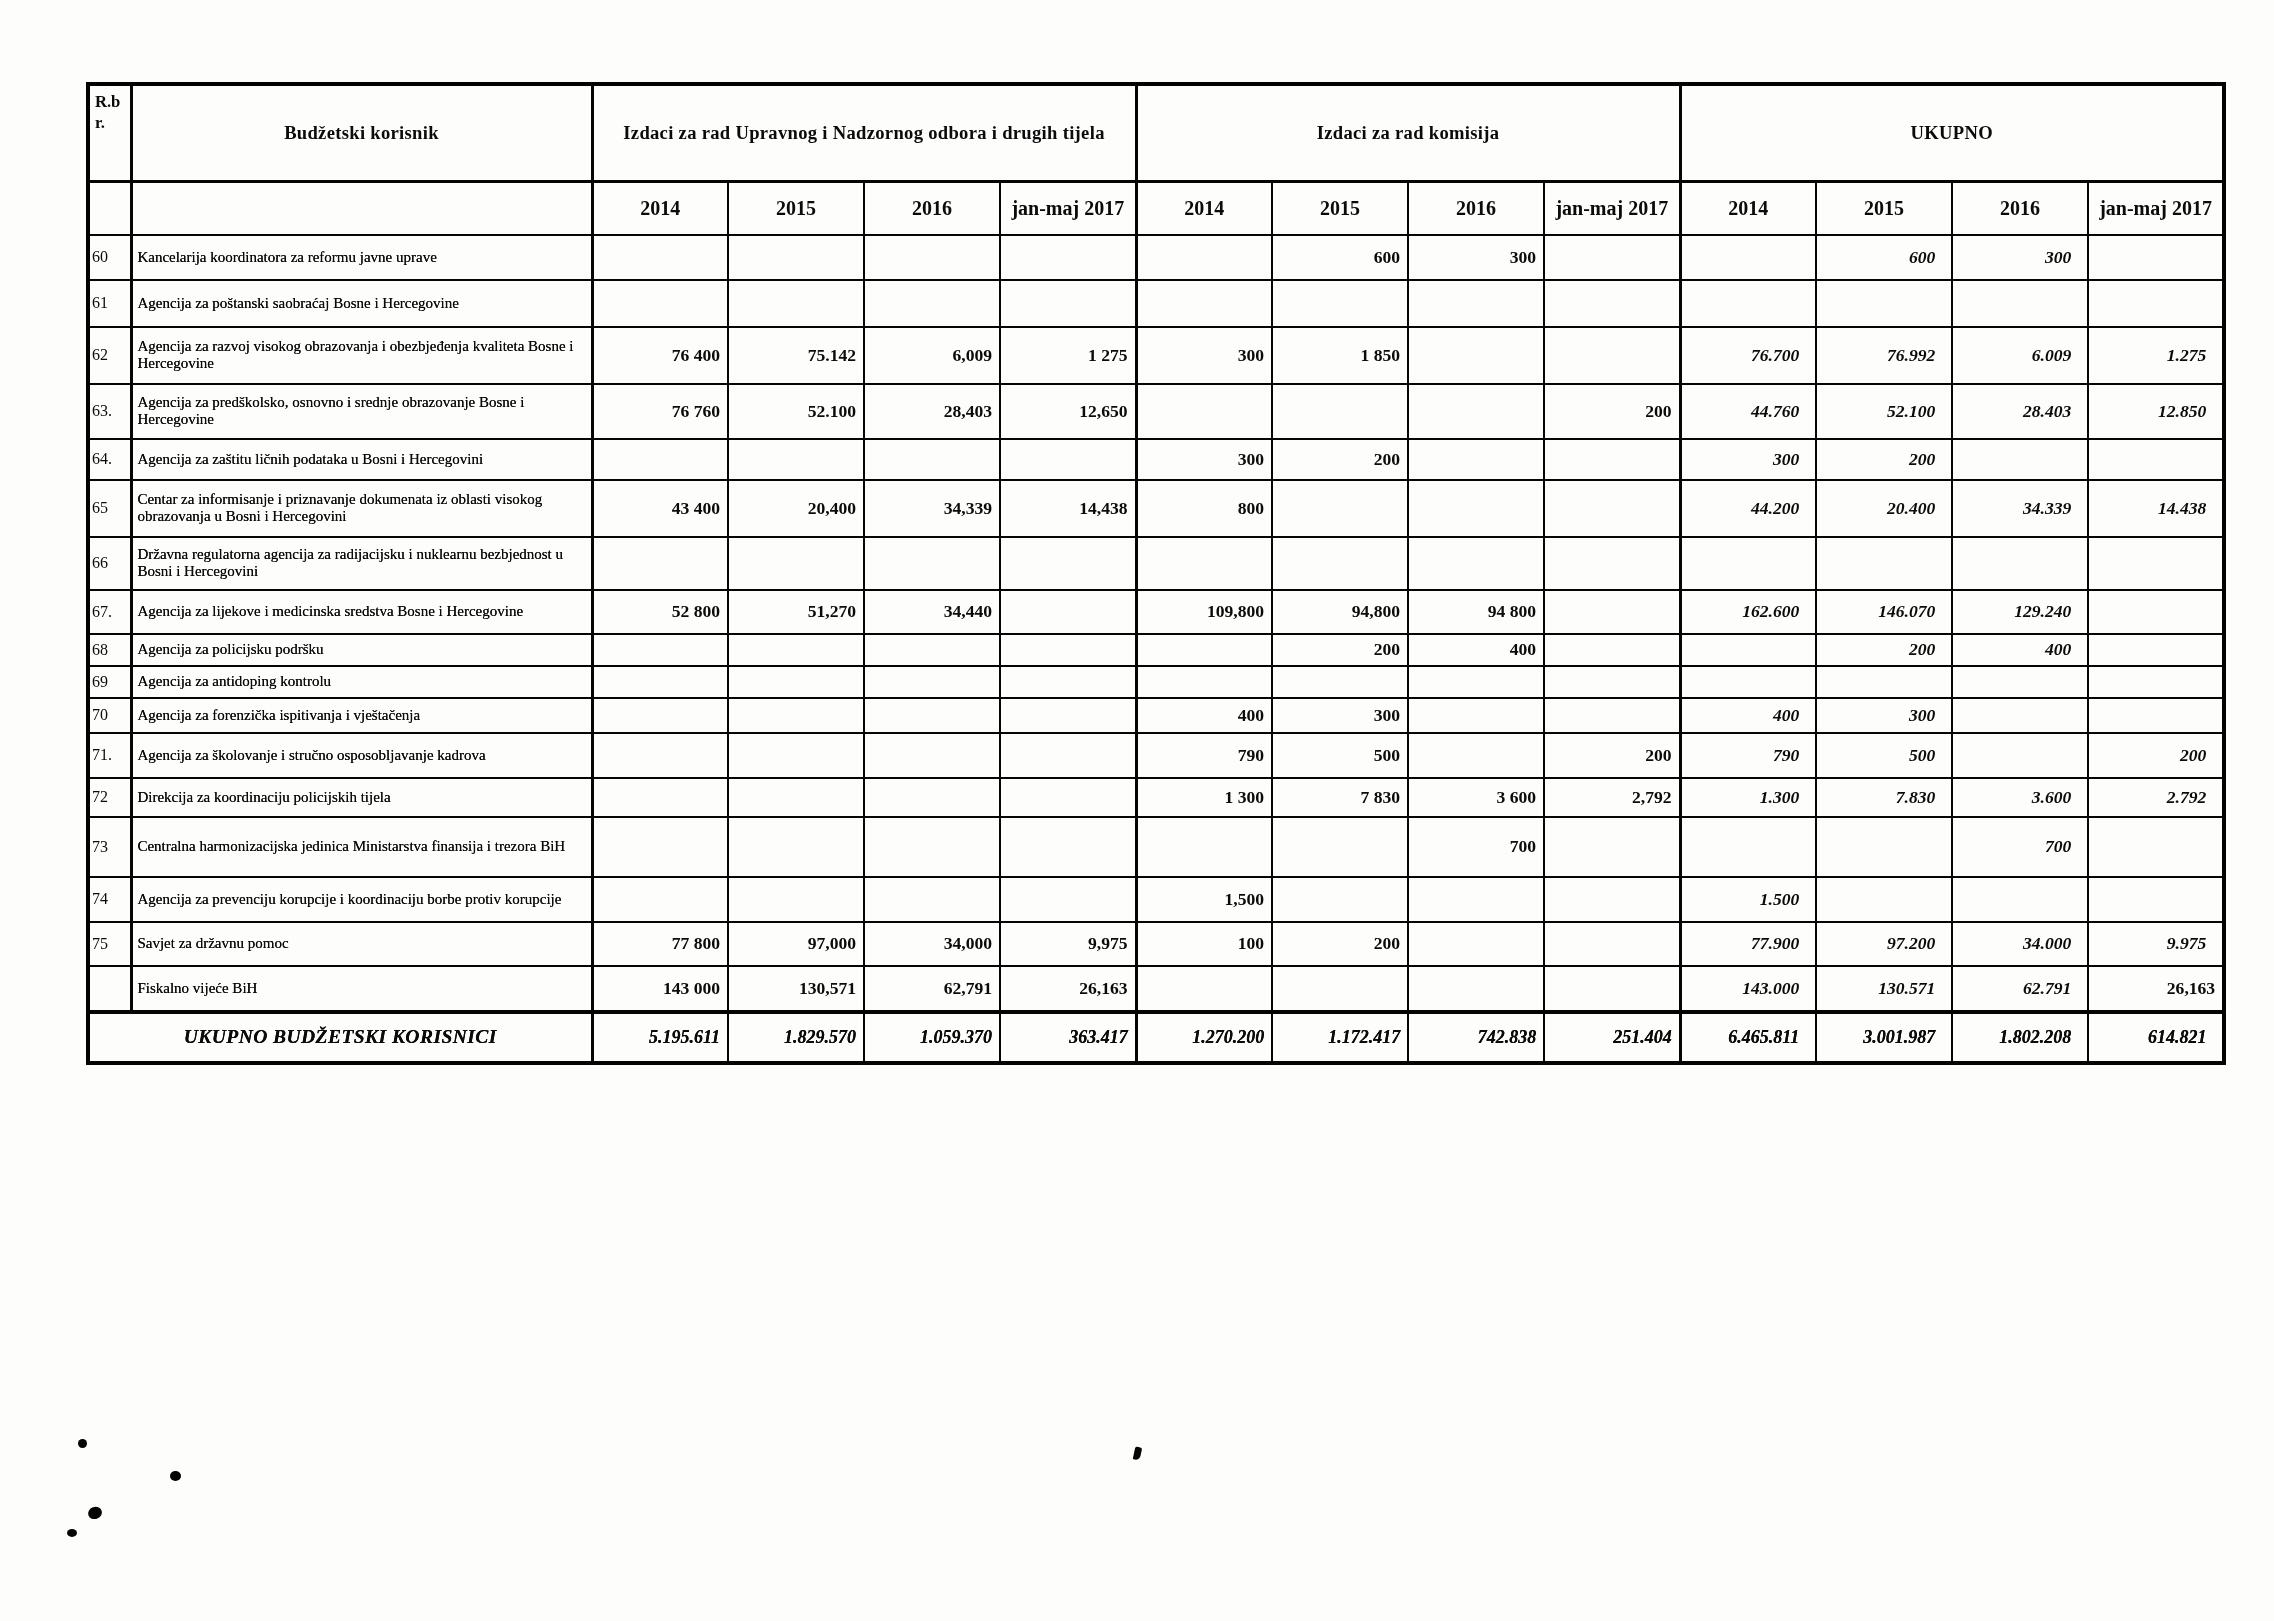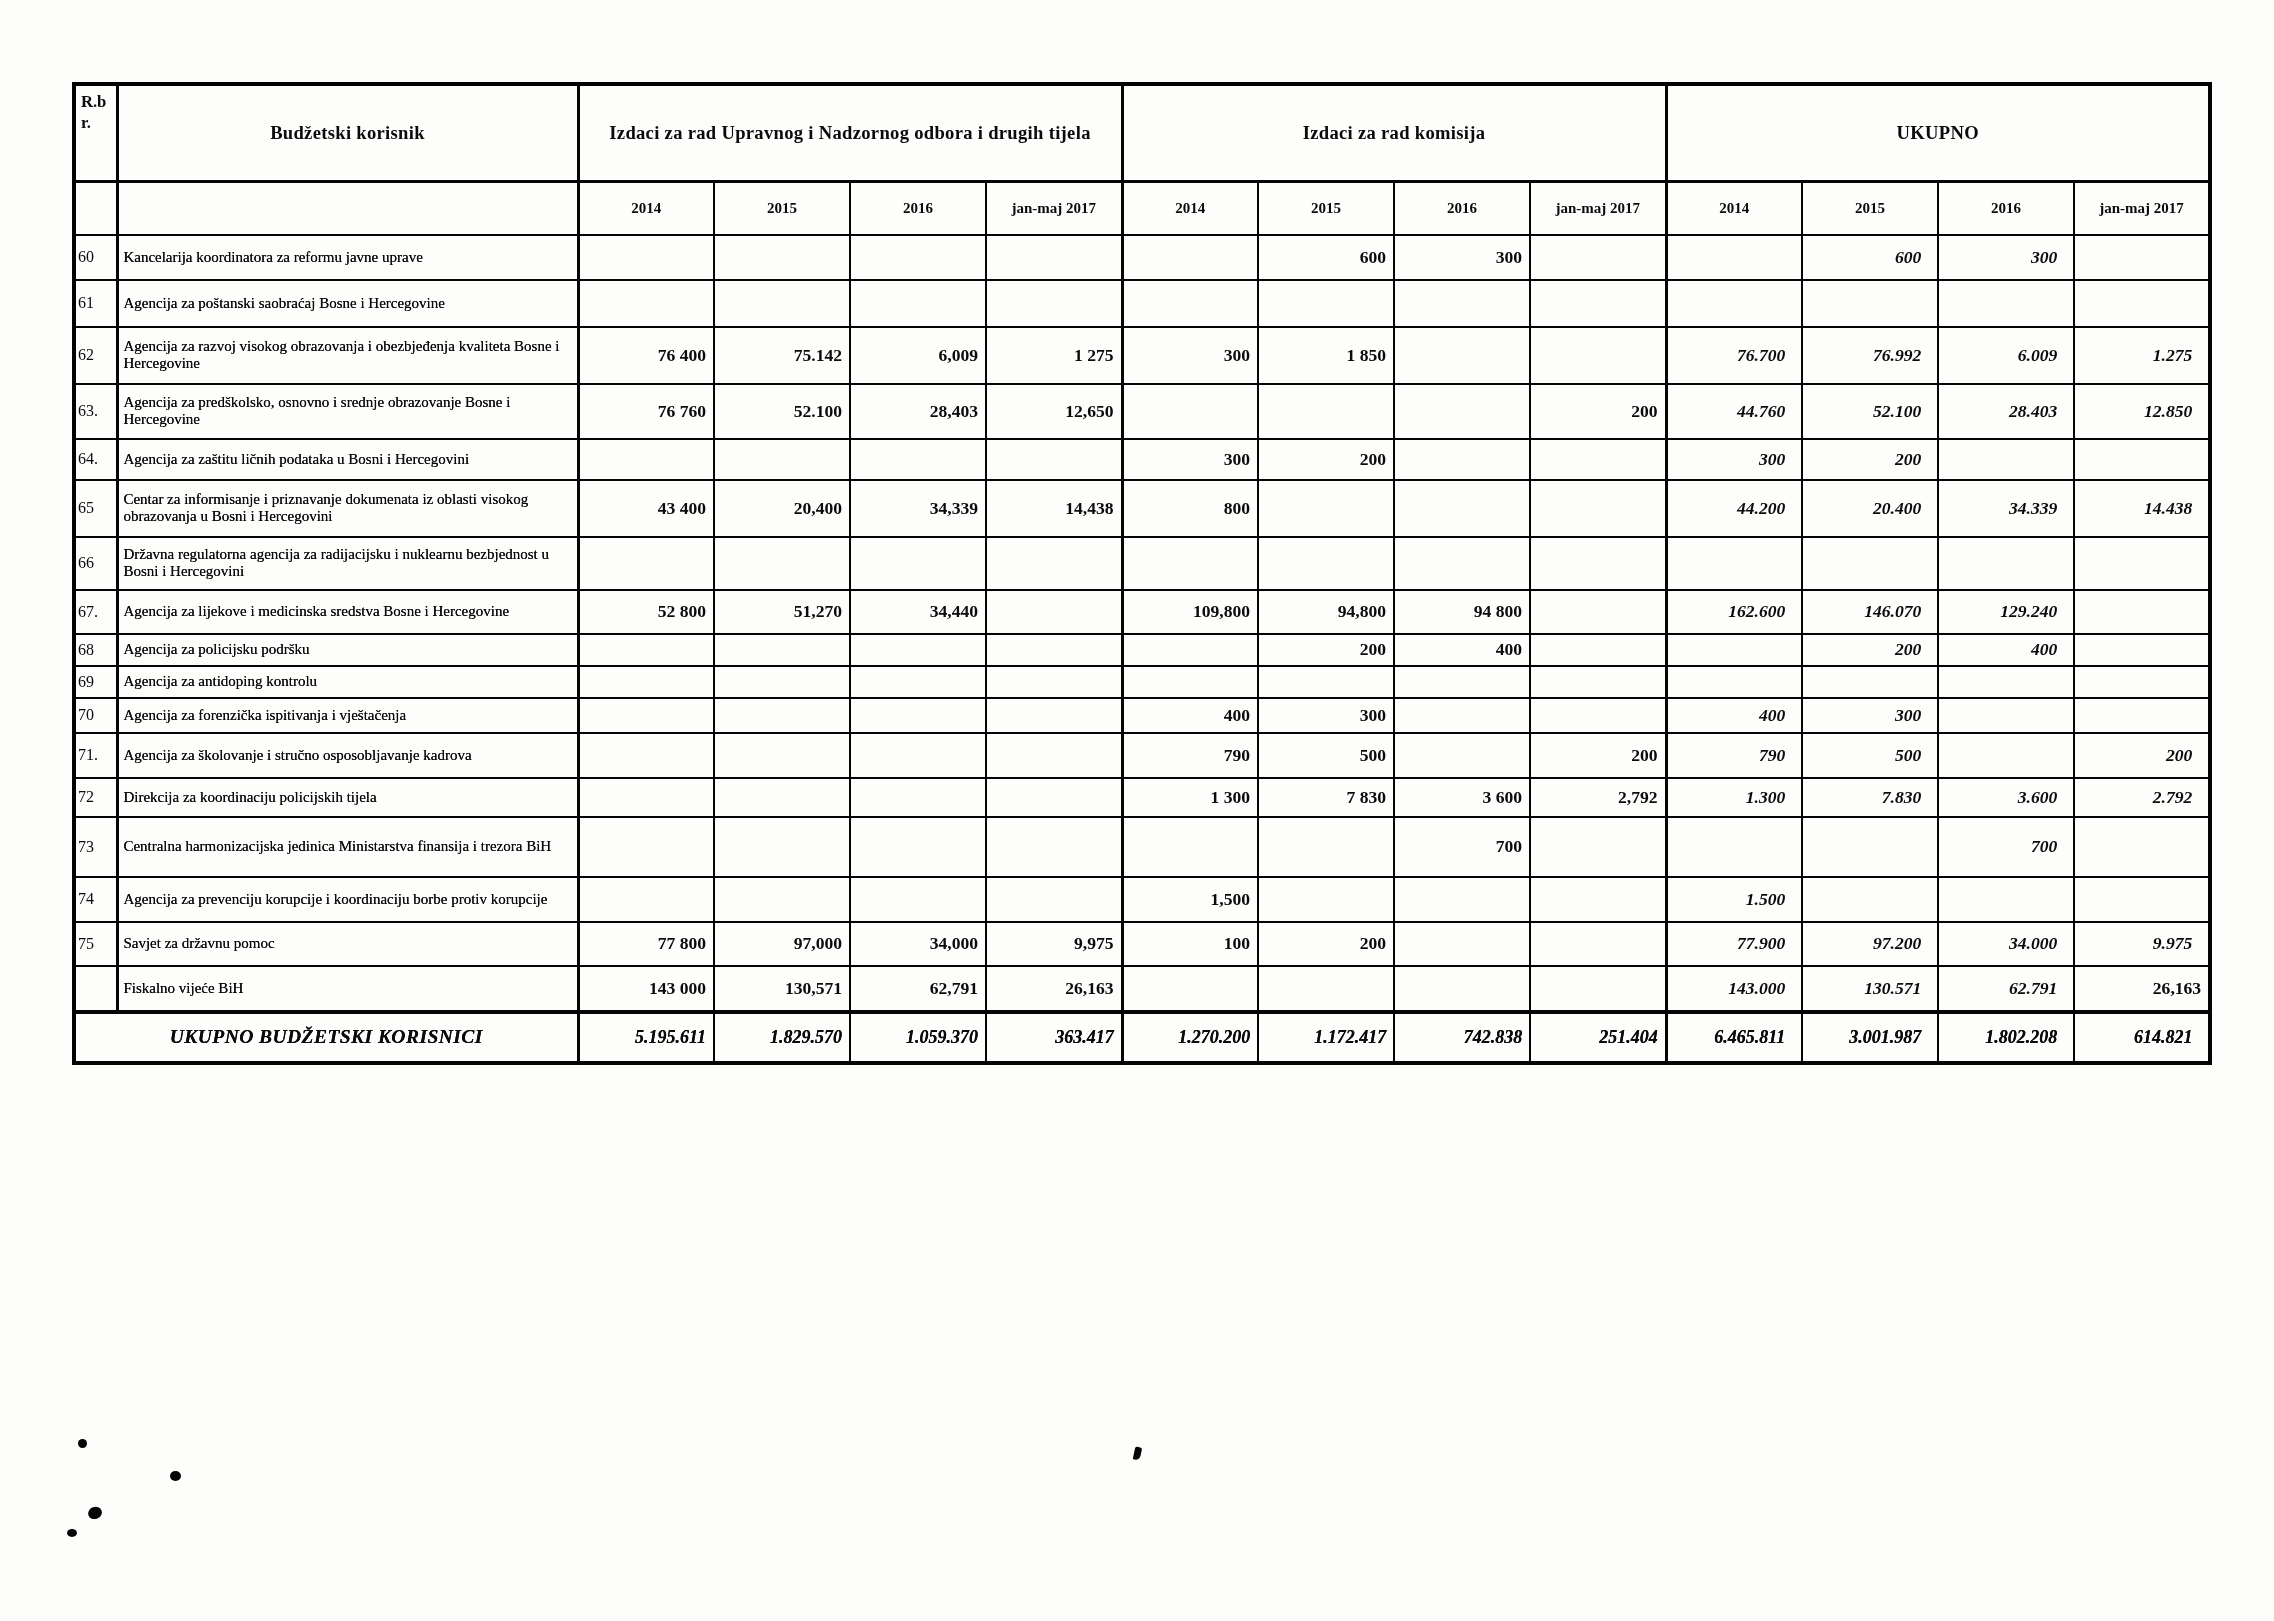--- a/index.html
+++ b/index.html
@@ -5,38 +5,38 @@
   html,body{margin:0;padding:0;}
   body{
     width:2275px;height:1621px;position:relative;
     background:#fcfcfb;
     font-family:"Liberation Serif", serif;
     color:#0b0b0b;
     -webkit-font-smoothing:antialiased;
   }
   .sheet{position:absolute;inset:0;background:#fdfdfc;}
   table.budget{
-    position:absolute;left:72px;top:82px;
+    position:absolute;left:86px;top:82px;
     width:2137px;
     border-collapse:collapse;
     table-layout:fixed;
     border:4.9px solid #020202;
     padding-left:16px;
   }
   th,td{
     border:2px solid #050505;
     border-top-width:2.9px;border-bottom-width:2.9px;
     padding:2px 4.9px;
     overflow:hidden;
     vertical-align:middle;
   }
   thead th{font-weight:700;}
   .hdr-main{font-size:18.6px;text-align:center;letter-spacing:0.3px;}
   .hdr-rb{font-size:16.7px;text-align:left;vertical-align:top;line-height:1.25;padding-top:5.9px;}
-  .hdr-year{font-size:15px;text-align:center;border-top-width:3.9px;border-radius:11px;}
+  .hdr-year{font-size:20px;text-align:center;border-top-width:3.9px;border-radius:11px;}
   .hdr-row1 th{border-bottom-width:3.9px;height:86px;}
   .hdr-row2 th{height:47px;}
   .bl-thick{border-left-width:3.9px !important;}
   td.num{font-size:16px;text-align:left;padding:1px 2px;}
   td.name{
     font-size:15px;text-align:left;line-height:1.18;padding-left:4.9px;
     text-shadow:0 0 0.4px #1a1a1a;
   }
   td.val{font-size:17.6px;font-weight:700;text-align:right;padding-right:6.9px;white-space:nowrap;}
   td.uk{font-style:italic;padding-right:15.7px;}

